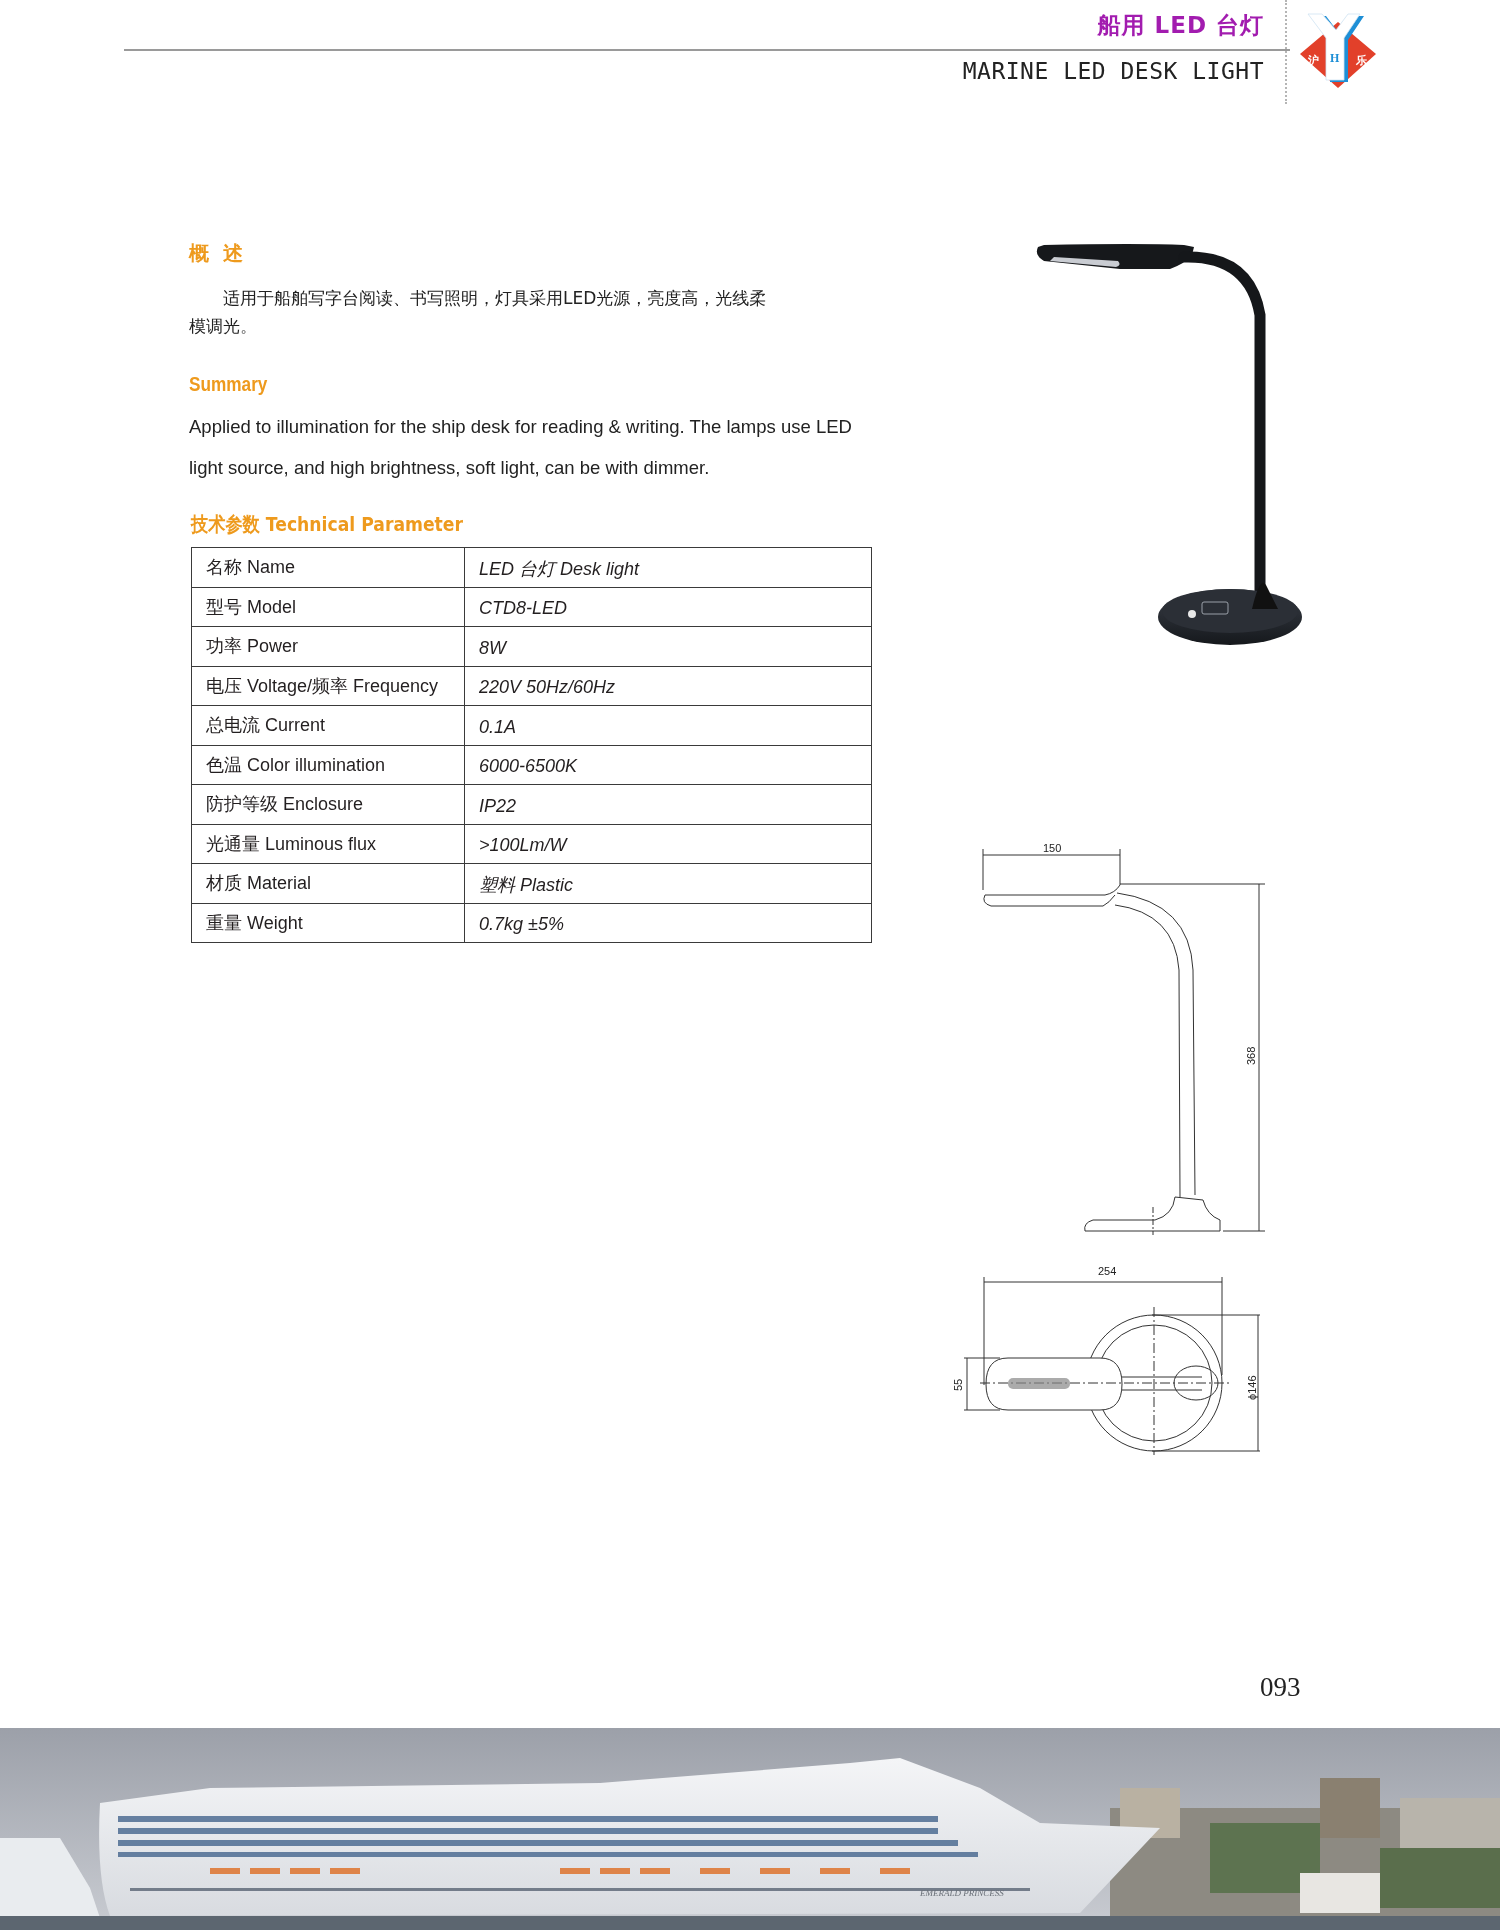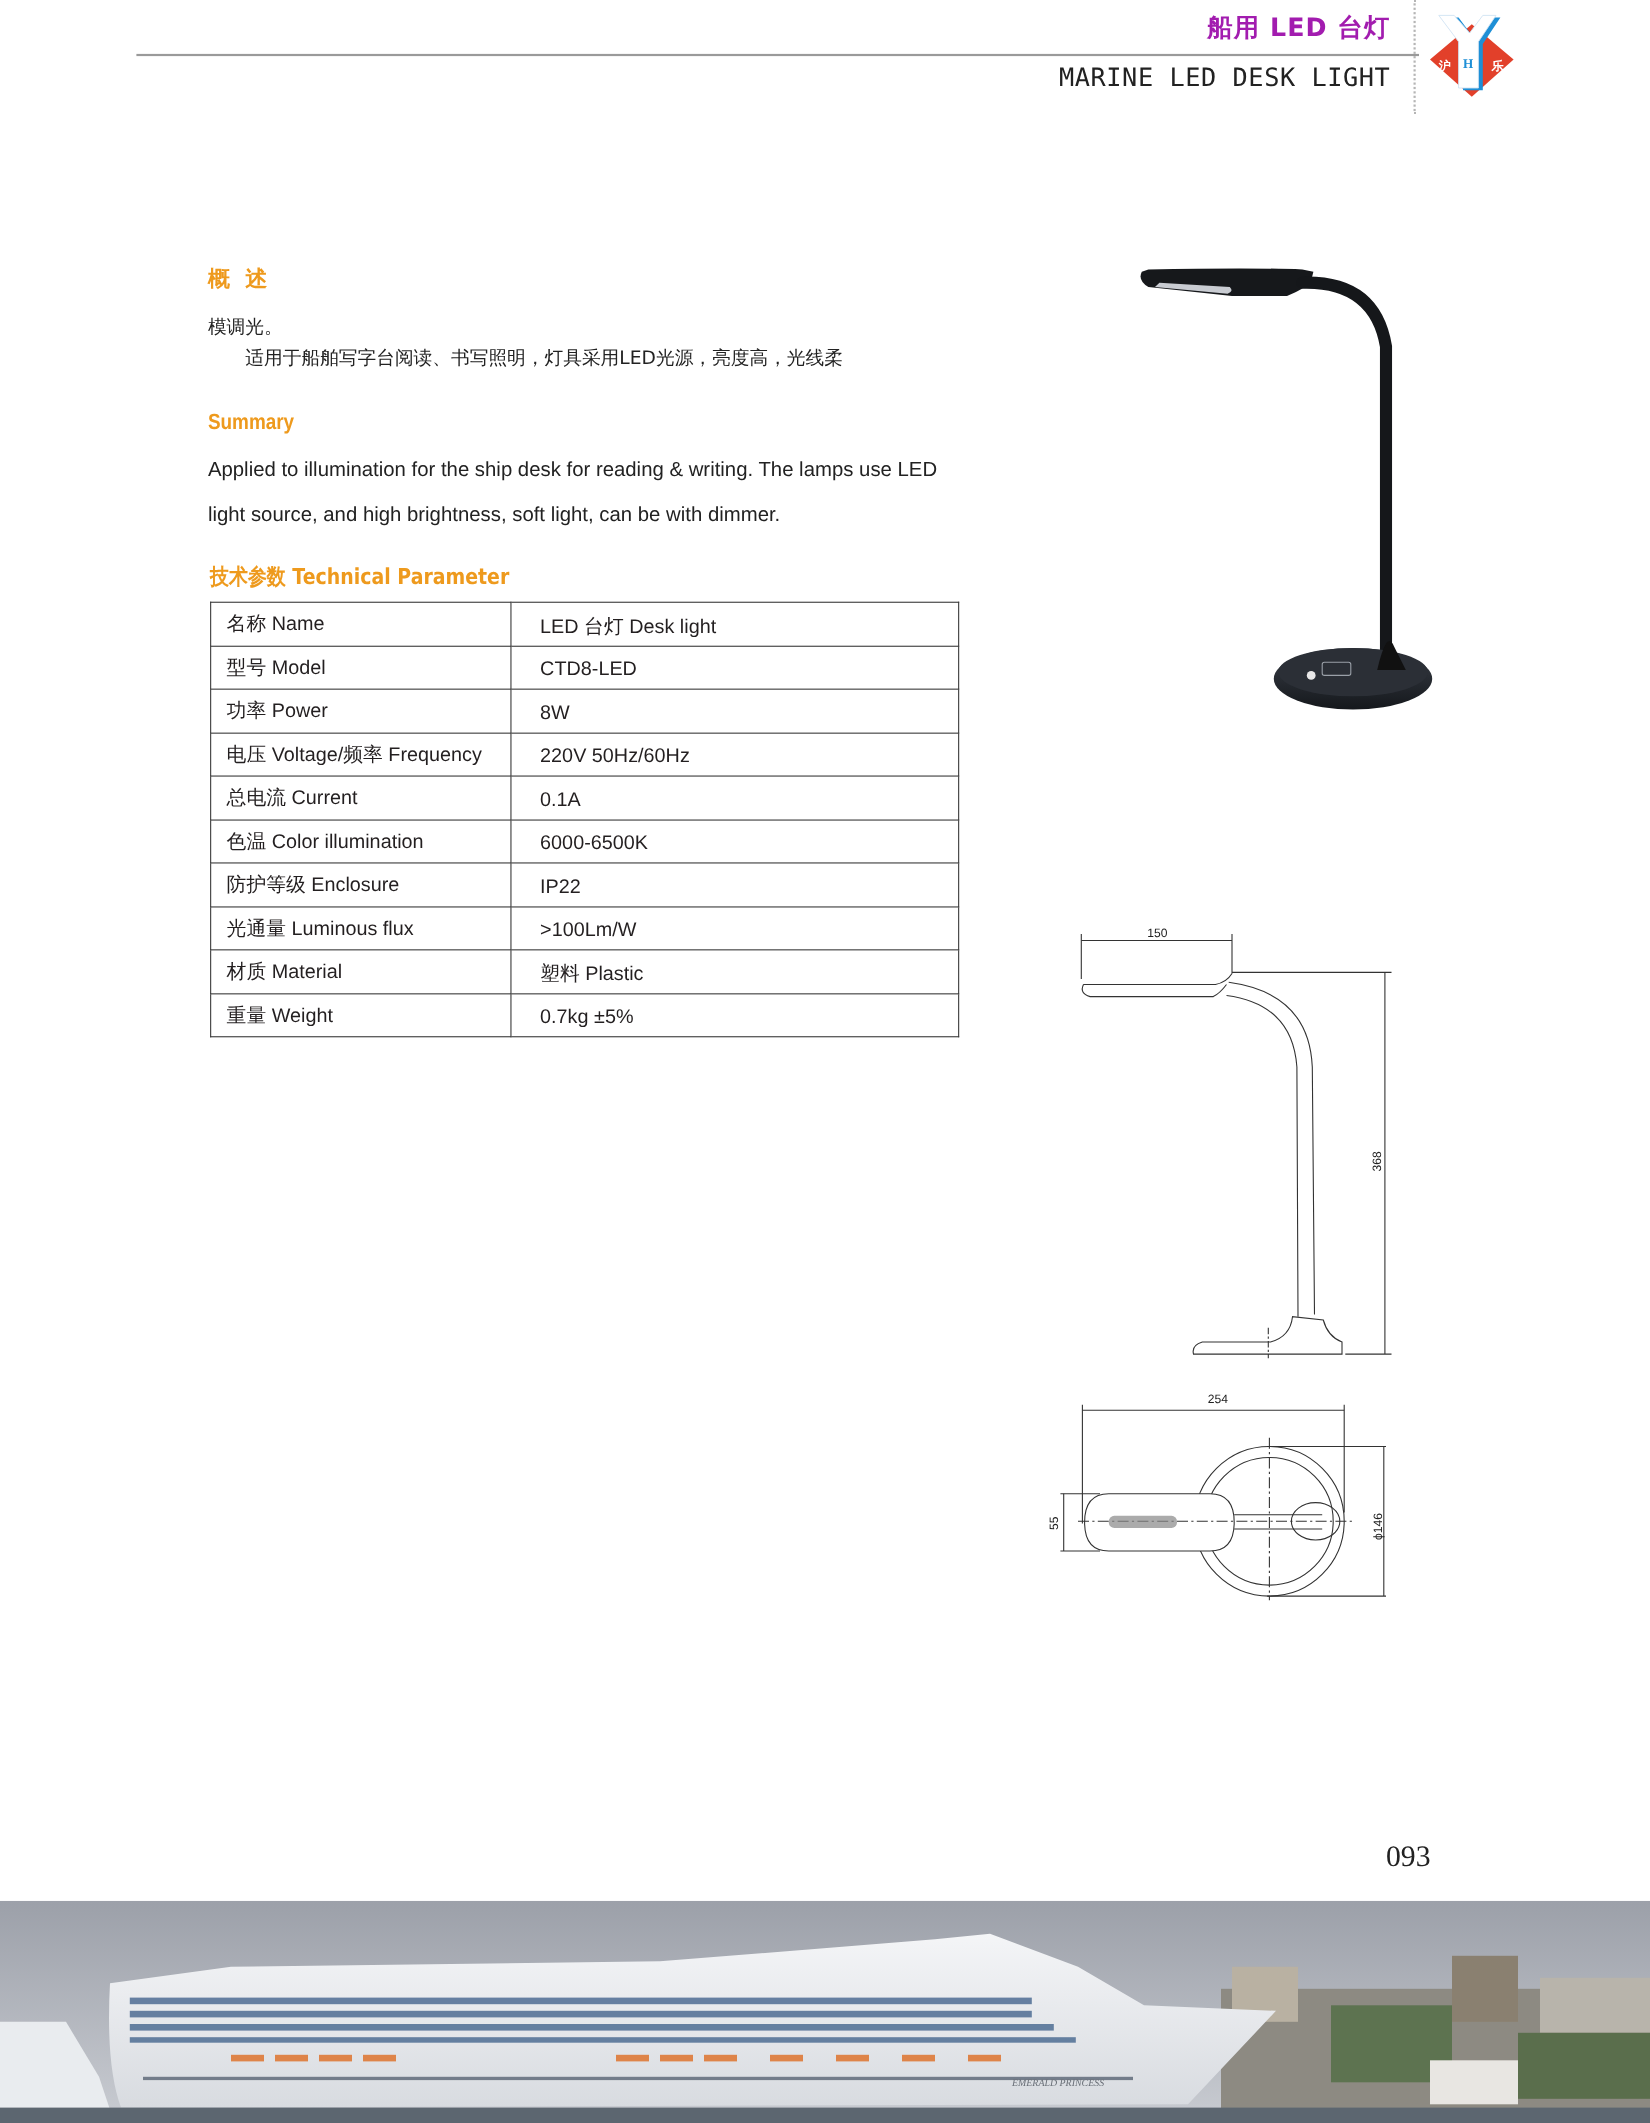--- a/index.html
+++ b/index.html
@@ -23,21 +23,21 @@
   .sec-cn-body { left: 189px; top: 284px; width: 585px; font-size: 17px; line-height: 28px; color: #222; font-family: "DejaVu Sans", sans-serif; }
   .sec-cn-body .indent { display: inline-block; width: 34px; }
   .sec-sum-title { left: 189px; top: 373px; font-size: 20px; font-family: "Liberation Sans", sans-serif; transform: scaleX(0.86); transform-origin: left; }
   .sec-sum-body { left: 189px; top: 406px; width: 680px; font-size: 18.5px; line-height: 41px; color: #222; }
   .sec-tp-title { left: 191px; top: 511px; font-size: 20px; font-family: "DejaVu Sans", sans-serif; transform: scaleX(0.86); transform-origin: left; white-space: nowrap; }
 
   
   .spec-table { left: 191px; top: 547px; border-collapse: collapse; width: 681px; }
   .spec-table td { border: 1.5px solid #3a3a3a; height: 34.5px; padding: 0 0 0 14px; font-size: 18px; color: #231f20; white-space: nowrap; vertical-align: middle; }
   .spec-table td.k { width: 258px; }
-  .spec-table td.v { padding-left: 26px; padding-top: 4px; }
+  .spec-table td.v { padding-left: 14px; padding-top: 4px; font-style: italic; }
 
   
   .photo { left: 1020px; top: 225px; width: 340px; height: 430px; }
 
   
   .draw-side { left: 975px; top: 835px; width: 300px; height: 400px; }
   .draw-top { left: 940px; top: 1255px; width: 340px; height: 200px; }
   .dim-label { font-size: 11px; fill: #222; font-family: "Liberation Sans", sans-serif; }
 
   .page-num { left: 1260px; top: 1672px; font-family: "Liberation Serif", "DejaVu Serif", serif; font-size: 27px; color: #222; }
@@ -56,22 +56,22 @@
   <polygon points="42,18 80,50 42,84 4,50" fill="#e2402a" transform="translate(0,-6)"></polygon>
   <path d="M16,6 L30,6 L42,22 L54,6 L68,6 L52,30 L52,72 L34,72 L34,30 Z" fill="#1e8fd6"></path>
   <path d="M12,4 L26,4 L40,20 L52,4 L64,4 L48,28 L48,70 L30,70 L30,28 Z" fill="#ffffff" stroke="#cfe3f3" stroke-width="0.8"></path>
   <text x="34" y="52" font-size="12" font-weight="bold" fill="#1e8fd6" font-family="Liberation Serif, serif">H</text>
   <text x="12" y="54" font-size="11" font-weight="bold" fill="#ffffff" font-family="DejaVu Sans, sans-serif">沪</text>
   <text x="60" y="54" font-size="11" font-weight="bold" fill="#ffffff" font-family="DejaVu Sans, sans-serif">乐</text>
 </svg>
 
 <div class="abs h-orange sec-cn-title">概述</div>
 <div class="abs sec-cn-body">
+  <div style="white-space:nowrap; overflow:hidden;"><span class="indent"></span><span>适用于船舶写字台阅读、书写照明，灯具采用LED光源，亮度高，光线柔</span></div>
   <div>模调光。</div>
-  <div style="white-space:nowrap; overflow:hidden;"><span class="indent"></span><span>适用于船舶写字台阅读、书写照明，灯具采用LED光源，亮度高，光线柔</span></div>
 </div>
 
 <div class="abs h-orange sec-sum-title">Summary</div>
 <div class="abs sec-sum-body">Applied to illumination for the ship desk for reading &amp; writing. The lamps use LED light source, and high brightness, soft light, can be with dimmer.</div>
 
 <div class="abs h-orange sec-tp-title">技术参数 Technical Parameter</div>
 <table class="abs spec-table">
   <tbody>
     <tr>
         <td class="k">名称 Name</td>

